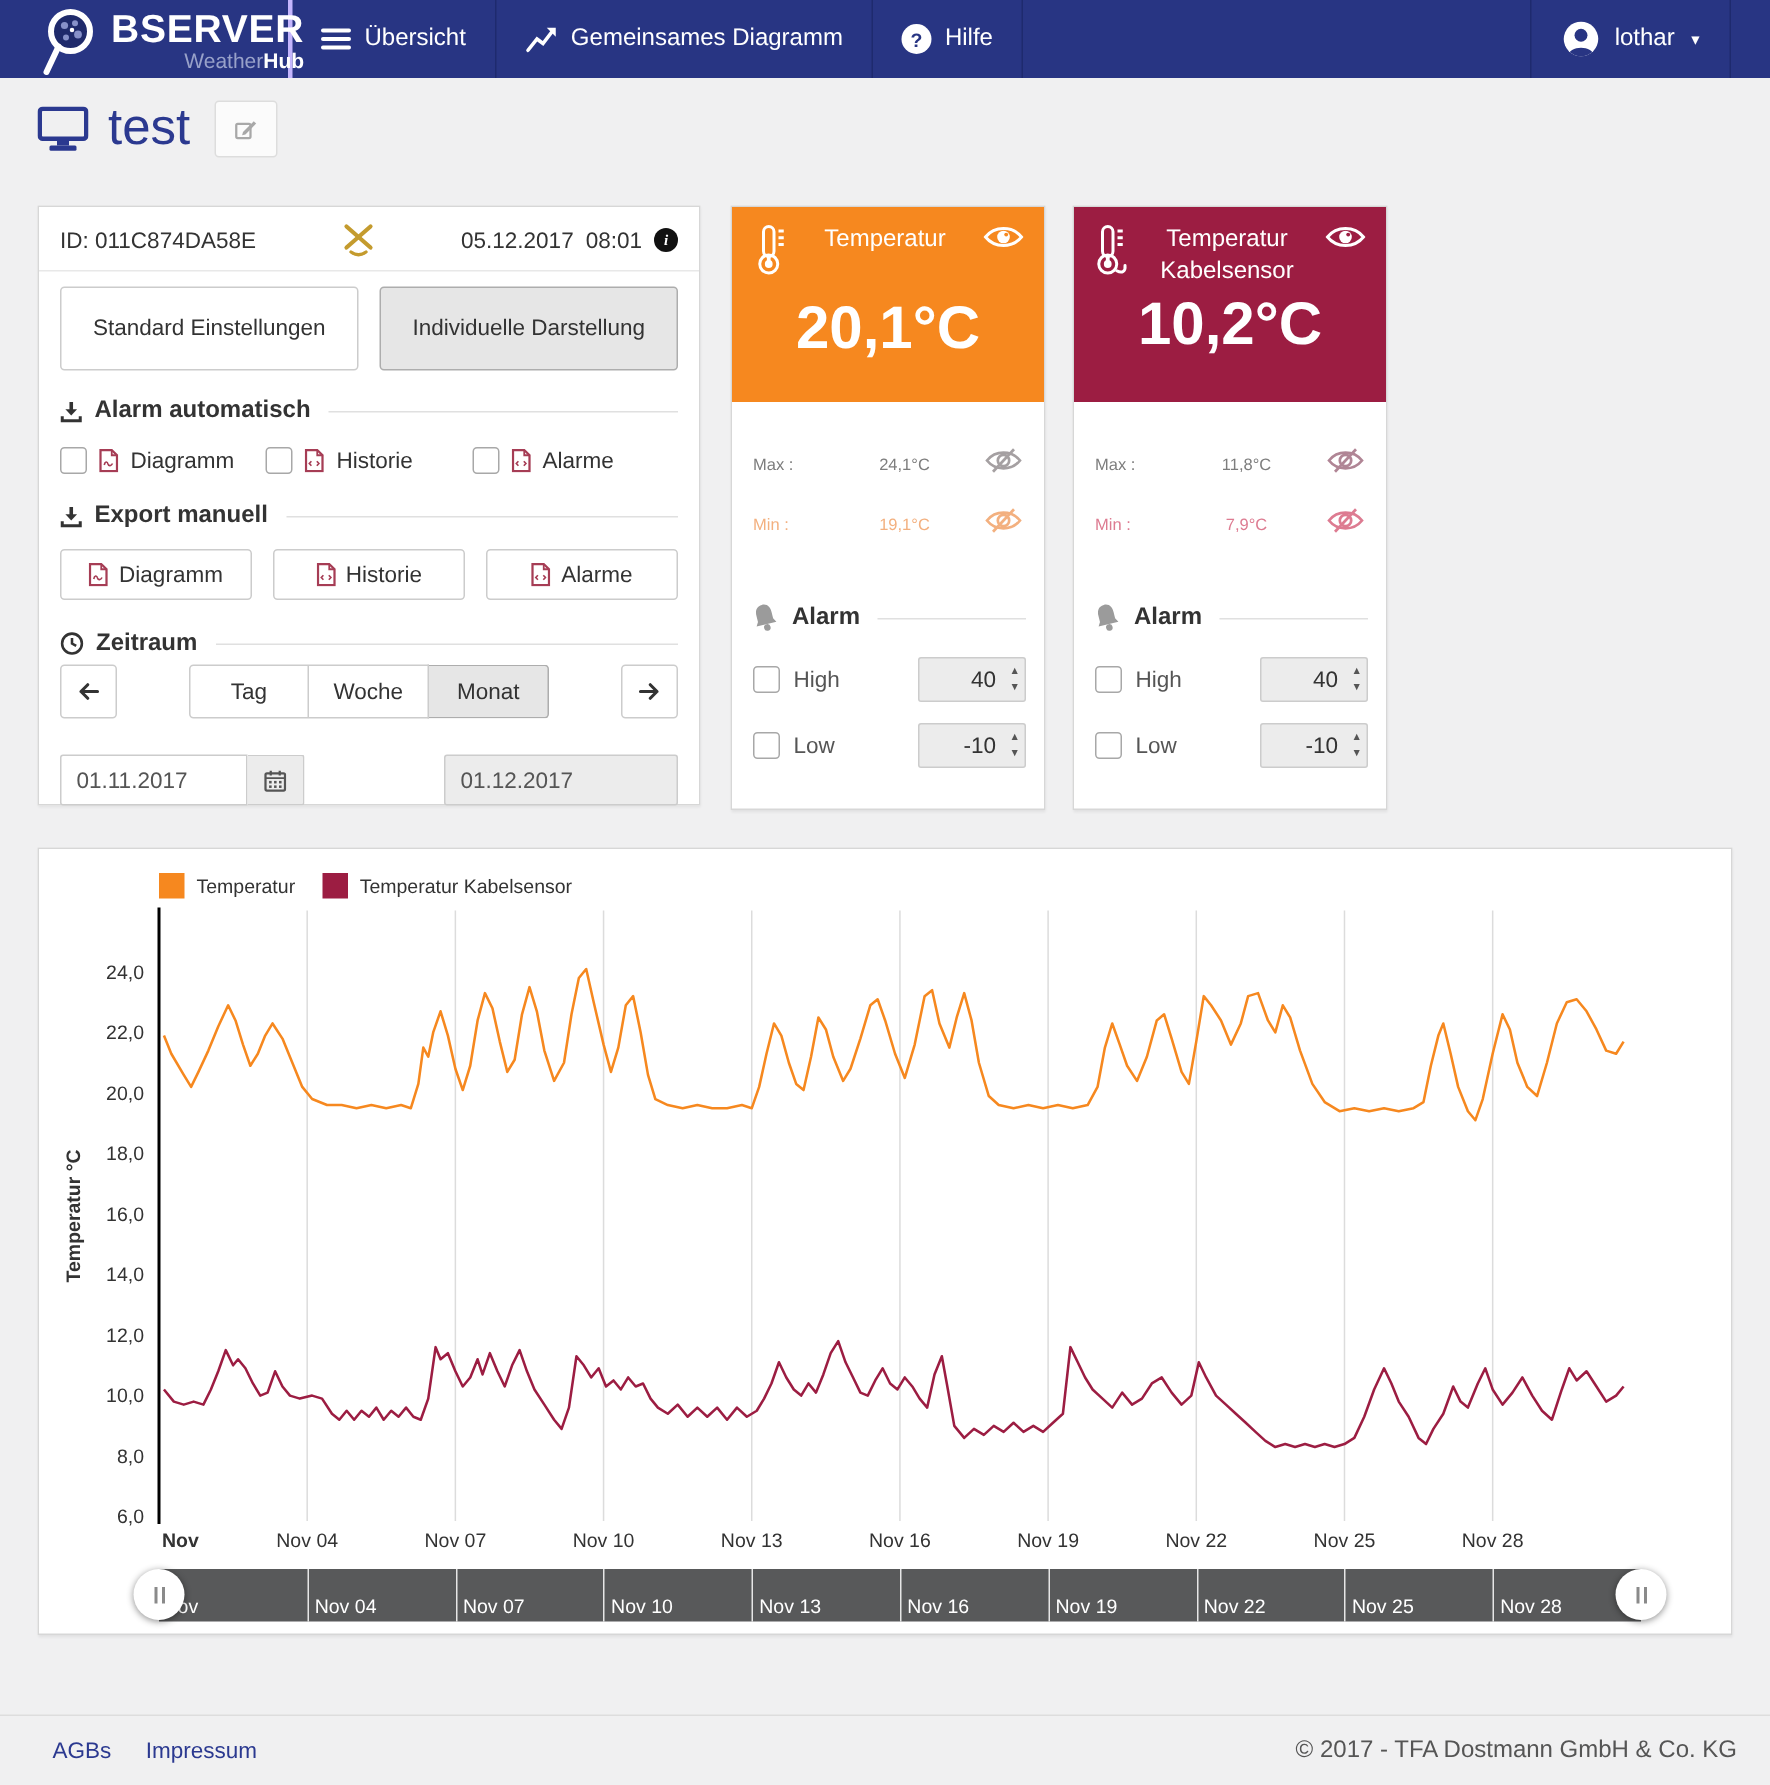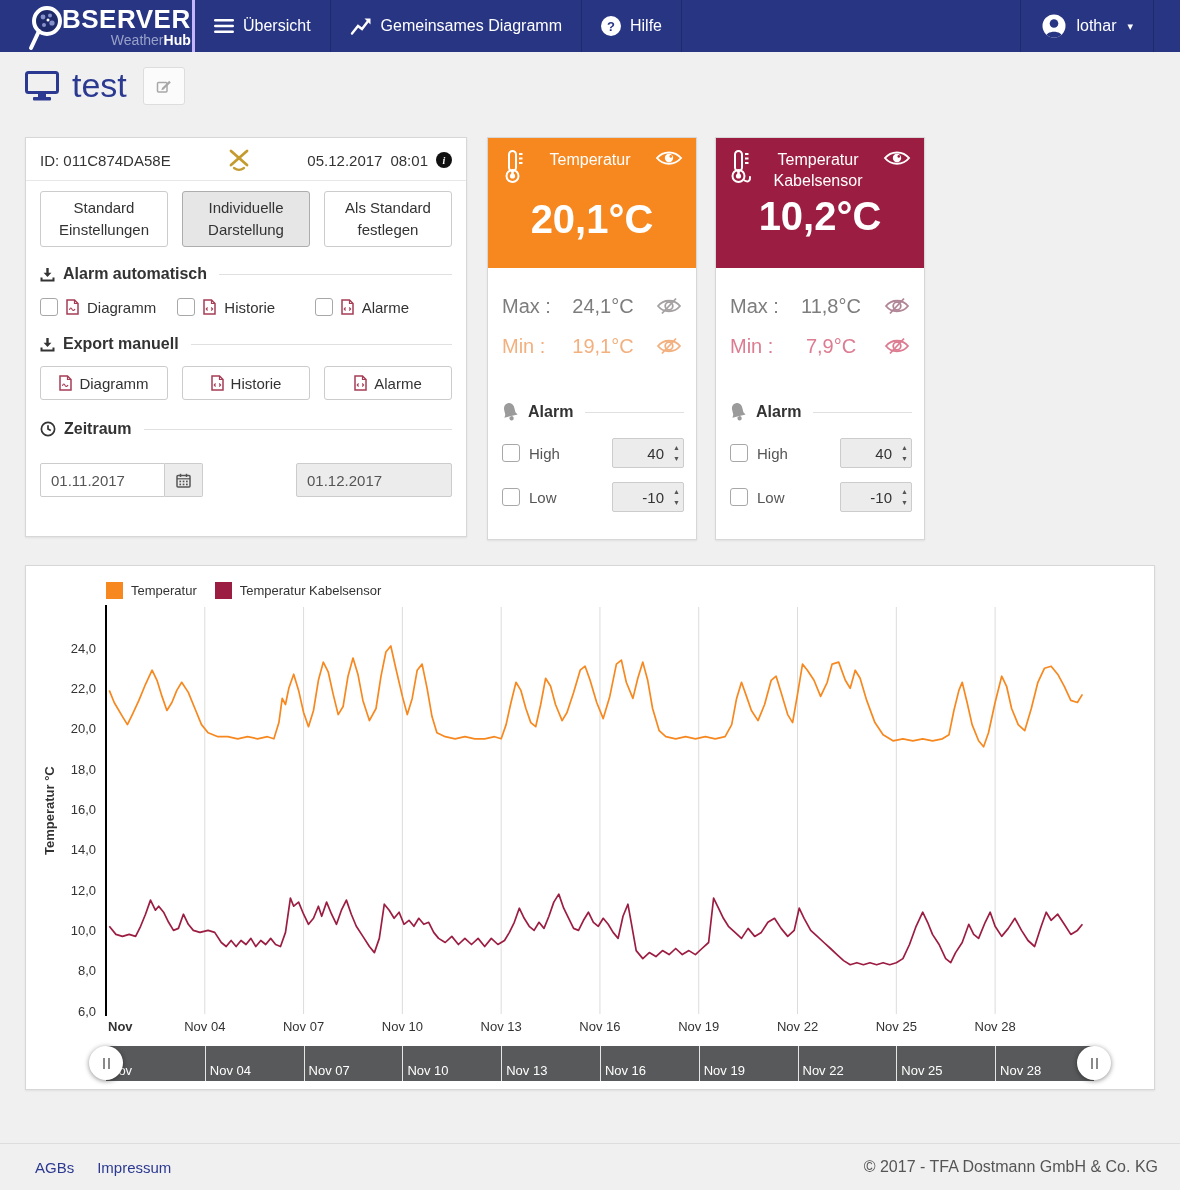--- a/index.html
+++ b/index.html
@@ -2,21 +2,21 @@
 <html><head>
 <meta charset="utf-8">
 <style>
   *{box-sizing:border-box;margin:0;padding:0}
   html,body{width:1180px;height:1190px;overflow:hidden}
   body{position:relative;background:#f0f0f1;font-family:"Liberation Sans",sans-serif;color:#333}
   svg{display:block}
 
   
   .navbar{position:absolute;left:0;top:0;width:1180px;height:52px;background:#283583;display:flex;align-items:stretch}
-  .logo{display:flex;align-items:center;padding-left:28px;width:192px;position:relative;cursor:pointer}
+  .logo{display:flex;align-items:center;padding-left:40px;width:192px;position:relative;cursor:pointer}
   .logo-glass{position:absolute;left:26px;top:2px}
   .logo-text{margin-left:34px;line-height:1}
   .logo-main{color:#fff;font-size:26px;font-weight:800;letter-spacing:.5px}
   .logo-sub{text-align:right;font-size:14px;margin-top:1px}
   .logo-sub .lt{color:#98a1c9;font-weight:400}
   .logo-sub .bd{color:#fff;font-weight:700}
   .nav-item{display:flex;align-items:center;gap:9px;padding:0 19px;color:#fff;font-size:16px;
     border-left:3px solid #c4b5fd;border-right:1px solid #1e2a6e;cursor:pointer}
   .nav-item + .nav-item{border-left:none}
   .nav-user{margin-left:auto;display:flex;align-items:center;gap:9px;padding:0 20px;color:#fff;font-size:16px;
@@ -78,21 +78,21 @@
   .sensor-card{width:210px;height:403px;top:137px}
   .sc-orange{left:487px}
   .sc-maroon{left:715px}
   .card-head{height:130px;padding-top:11px}
   .sc-orange .card-head{background:#f6881f}
   .sc-maroon .card-head{background:#9c1d42}
   .head-row{display:flex;align-items:flex-start;padding:0 13px}
   .card-title{flex:1;text-align:center;color:#fff;font-size:16px;line-height:1.3;margin-top:1px}
   .big-value{text-align:center;color:#fff;font-size:40px;font-weight:700;margin-top:12px}
   .sc-maroon .big-value{margin-top:2px}
-  .mm-row{margin:28px 14px 0;display:flex;align-items:center;height:20px;font-size:20px}
+  .mm-row{margin:28px 14px 0;display:flex;align-items:flex-end;height:20px;font-size:11px}
   .mm-row.min{margin-top:20px}
   .mm-label{width:52px}
   .mm-value{flex:1;text-align:center}
   .max-c{color:#7d7d7d}
   .sc-orange .min-c{color:#f3b07f}
   .sc-maroon .min-c{color:#dd7b91}
   .mm-eye{width:30px;display:flex;justify-content:flex-end;cursor:pointer}
   .eye-gray{color:#a5a0a2}
   .sc-maroon .eye-max{color:#b08595}
   .alarm-head{display:flex;align-items:center;margin:44px 12px 0;height:24px}
@@ -226,21 +226,20 @@
       <span>05.12.2017</span>
       <span>08:01</span>
       <span class="info-dot">i</span>
     </span>
   </div>
   <hr class="panel-divider">
 
   <div class="view-row">
     <button class="view-btn">Standard Einstellungen</button>
     <button class="view-btn active">Individuelle Darstellung</button>
-    <button class="view-btn">Als Standard festlegen</button>
   </div>
 
   <div class="sect-head">
     <span>
       <svg width="15" height="15" viewBox="0 0 15 15">
           <path d="M7.5 1 L7.5 7.5" stroke="#333" stroke-width="2.4"></path>
           <path d="M3.6 5.8 L7.5 10 L11.4 5.8 Z" fill="#333"></path>
           <path d="M1.5 10.5 L1.5 13.5 L13.5 13.5 L13.5 10.5" fill="none" stroke="#333" stroke-width="2"></path>
         </svg>
     </span>
@@ -329,20 +328,37 @@
 
   <div class="sect-head mt19">
     <span>
       <svg width="16" height="16" viewBox="0 0 16 16">
           <circle cx="8" cy="8" r="6.6" fill="none" stroke="#333" stroke-width="1.7"></circle>
           <path d="M8 4.3 L8 8 L10.8 9.6" fill="none" stroke="#333" stroke-width="1.7"></path>
         </svg>
     </span>
     <span class="sect-title">Zeitraum</span>
     <span class="sect-line"></span>
+  </div>
+  <div class="range-row">
+    <span class="sq-btn">
+      <svg width="16" height="16" viewBox="0 0 16 16">
+          <path d="M14 8 H3 M7.5 3.5 L3 8 L7.5 12.5" stroke="#333" stroke-width="2.1" fill="none" stroke-linecap="round" stroke-linejoin="round"></path>
+        </svg>
+    </span>
+    <span class="range-group">
+      <button class="range-btn">Tag</button>
+      <button class="range-btn">Woche</button>
+      <button class="range-btn active">Monat</button>
+    </span>
+    <span class="sq-btn">
+      <svg width="16" height="16" viewBox="0 0 16 16">
+          <path d="M2 8 H13 M8.5 3.5 L13 8 L8.5 12.5" stroke="#333" stroke-width="2.1" fill="none" stroke-linecap="round" stroke-linejoin="round"></path>
+        </svg>
+    </span>
   </div>
   <div class="date-row">
     <span class="date-group">
       <input class="date-input" type="text" value="01.11.2017" style="">
       <span class="cal-btn">
         <svg width="15" height="15" viewBox="0 0 15 15">
           <rect x="1" y="2.5" width="13" height="11.5" rx="1" fill="none" stroke="#555" stroke-width="1.5"></rect>
           <line x1="4.5" y1="0.8" x2="4.5" y2="4" stroke="#555" stroke-width="1.5"></line>
           <line x1="10.5" y1="0.8" x2="10.5" y2="4" stroke="#555" stroke-width="1.5"></line>
           <line x1="1" y1="5.8" x2="14" y2="5.8" stroke="#555" stroke-width="1.2"></line>

